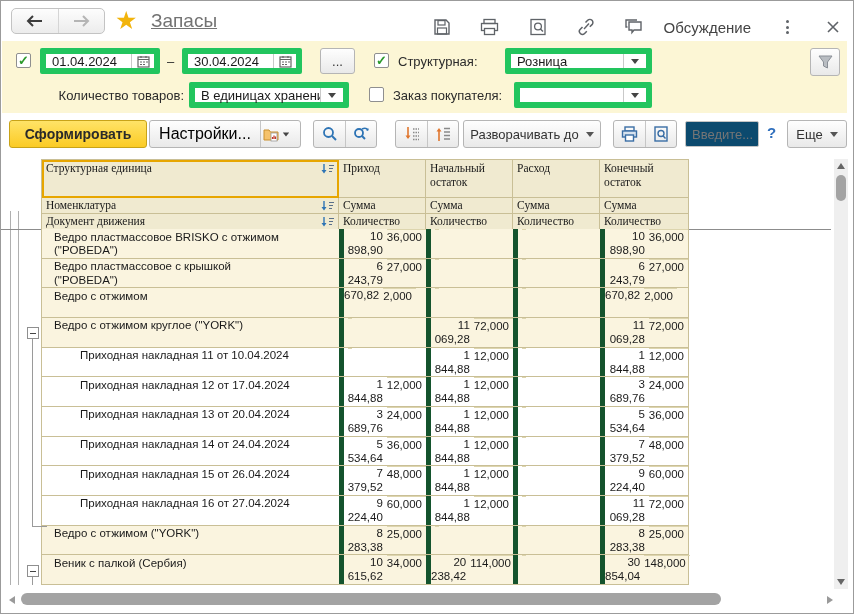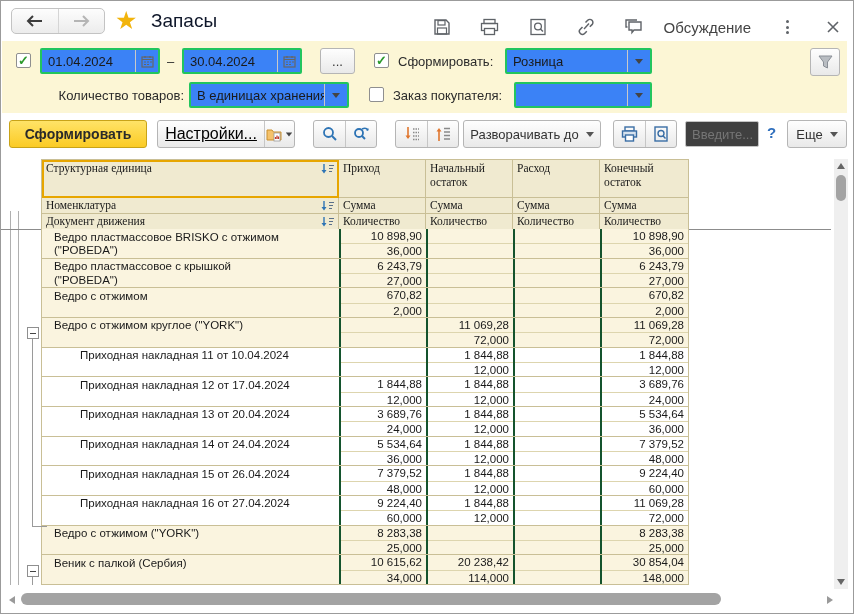--- a/index.html
+++ b/index.html
@@ -5,67 +5,67 @@
   * { margin:0; padding:0; box-sizing:border-box; }
   html,body { width:854px; height:614px; background:#fff; font-family:"Liberation Sans", sans-serif; }
   #window { position:relative; width:854px; height:614px; border:1px solid #9b9b9b; background:#fff; overflow:hidden; }
 
   
   #titlebar { position:absolute; left:0; top:0; width:100%; height:40px; background:#fff; }
   .navgroup { position:absolute; left:10px; top:7px; width:94px; height:26px; border:1px solid #c3c3c3; border-radius:5px; background:linear-gradient(#fdfdfd,#ececec); display:flex; }
   .navbtn { flex:1; display:flex; align-items:center; justify-content:center; font-size:15px; }
   .navbtn.back { border-right:1px solid #d5d5d5; }
   .star { position:absolute; left:114px; top:5px; font-size:25px; color:#f2b40c; }
-  .pagetitle { position:absolute; left:150px; top:9px; font-size:19px; color:#0f172a; }
+  .pagetitle { position:absolute; left:150px; top:9px; font-size:19px; color:#737373;text-decoration:underline; }
   .tb-icons { position:absolute; right:10px; top:0; height:52px; display:flex; align-items:center; gap:28px; }
   .tbi { width:20px; height:20px; display:flex; align-items:center; justify-content:center; }
   .disc-label { font-size:15px; color:#444; margin-left:-8px; }
   .kebab { display:flex; flex-direction:column; gap:2.5px; align-items:center; width:16px; }
   .kebab i { width:3px; height:3px; border-radius:50%; background:#5f6368; }
 
   
   #filterpanel { position:absolute; left:1px; top:40px; width:845px; height:72px; background:#fcf6d5; }
   .chk { width:15px; height:15px; background:#fff; border:1px solid #8f8f8f; border-radius:2px; position:absolute; font-size:13px; line-height:13px; text-align:center; color:#2c9a2c; font-weight:bold; }
-  .field { position:absolute; height:26px; background:#3b82f6; border:2px solid #22c55e; border-radius:2px; font-size:13px; color:#1a1a1a; display:flex; align-items:center; }
+  .field { position:absolute; height:26px; background:#ffffff; border:6px solid #22c55e; border-radius:2px; font-size:13px; color:#1a1a1a; display:flex; align-items:center; }
   .field input { border:0; outline:0; flex:1; min-width:0; font:13px "Liberation Sans",sans-serif; padding:0 0 0 6px; color:#1a1a1a; background:transparent; }
   .field .tail { width:23px; height:100%; border-left:1px solid #c9c9c9; display:flex; align-items:center; justify-content:center; }
   .tri-down { width:0; height:0; border-left:4px solid transparent; border-right:4px solid transparent; border-top:5px solid #444; }
   .flabel { position:absolute; font-size:13px; color:#2b2b2b; }
   .selecttext { flex:1; padding-left:6px; white-space:nowrap; overflow:hidden; }
   .btn { background:linear-gradient(#fefefe,#e9e9e9); border:1px solid #b5b5b5; border-radius:3px; font-size:13px; color:#333; display:flex; align-items:center; justify-content:center; }
   .funnelbtn { position:absolute; left:808px; top:7px; width:30px; height:28px; }
 
   
   #toolbar { position:absolute; left:0; top:112px; width:100%; height:43px; background:#fff; }
   .genbtn { position:absolute; left:8px; top:7px; width:138px; height:28px; background:linear-gradient(#ffe367,#fbcb25); border:1px solid #c8a318; border-radius:3px; font-size:14px; font-weight:bold; color:#2a2a2a; display:flex; align-items:center; justify-content:center; }
   .btngroup { position:absolute; top:7px; height:28px; display:flex; border:1px solid #b5b5b5; border-radius:3px; background:linear-gradient(#fefefe,#e9e9e9); overflow:hidden; }
   .seg { display:flex; align-items:center; justify-content:center; height:100%; }
   .seg + .seg { border-left:1px solid #c6c6c6; }
-  .tool-input { position:absolute; left:684px; top:8px; width:74px; height:26px; border:1px solid #c4c4c4; border-radius:2px; font:13px "Liberation Sans",sans-serif; color:#9a9a9a; padding-left:6px; background:#404040; }
+  .tool-input { position:absolute; left:684px; top:8px; width:74px; height:26px; border:1px solid #c4c4c4; border-radius:2px; font:13px "Liberation Sans",sans-serif; color:#9a9a9a; padding-left:6px; background:#0c4a6e; }
   .helpq { position:absolute; left:766px; top:11px; font-size:15px; font-weight:bold; color:#2f6fbd; }
   .ddarrow { width:0; height:0; border-left:4px solid transparent; border-right:4px solid transparent; border-top:5px solid #555; margin-left:7px; }
 
   
   #tablearea { position:absolute; left:0; top:158px; width:830px; height:448px; background:#fff; }
   .railline { position:absolute; width:1px; background:#b0b0b0; top:52px; height:374px; }
   .headerline { position:absolute; left:0; top:70px; width:830px; height:1px; background:#8c8c8c; }
   #thead { position:absolute; left:40px; top:0; width:648px; border-top:1px solid #c9bf96; border-left:1px solid #c9bf96;font-family:Liberation Serif, serif; }
   .hrow { display:grid; grid-template-columns:297px 87px 87px 87px 89px; }
   .hcell { background:#f0ead0; border-right:1px solid #c9bf96; border-bottom:1px solid #c9bf96; font-size:11.5px; color:#1a1a1a; padding:2px 3px 0 4px; line-height:13.5px; position:relative; }
   .hrow1 .hcell { height:38px; }
   .hrow2 .hcell, .hrow3 .hcell { height:16px; padding-top:1px; }
   .hcell.sel { outline:2px solid #e7a600; outline-offset:-2px; z-index:2; }
   .sorticon { position:absolute; right:3px; top:3px; }
   #tbody { position:absolute; left:40px; top:70px; width:648px; }
   .trow { display:grid; grid-template-columns:297px 87px 87px 87px 89px; height:29.66px; border-bottom:1px solid #c9bf96; border-left:1px solid #c9bf96; }
   .trow.item { background:#faf4df; }
   .trow.doc { background:#ffffff; }
   .cname { font-size:11.5px; line-height:13.5px; color:#1a1a1a; padding:1.5px 46px 0 12px; overflow:hidden; }
   .doc .cname { padding-left:38px; }
-  .cnum { border-left:2px solid #14532d; display:flex; flex-direction:column; }
+  .cnum { border-left:5px solid #14532d; display:flex; }
   .cnum:last-child { border-right:1px solid #c9bf96; }
   .sub { height:14.33px; line-height:14px; font-size:11.5px; color:#1a1a1a; text-align:right; padding-right:4px; }
   .sub.qty { border-top:1px solid #ddd5ae; }
   .treebox { position:absolute; width:12px; height:12px; background:#fff; border:1px solid #8f8f8f; z-index:3; }
   .treebox i { position:absolute; left:2px; right:2px; top:5px; height:1px; background:#444; display:block; }
   .treeline { position:absolute; width:1px; background:#9a9a9a; }
   .treestub { position:absolute; height:1px; background:#9a9a9a; }
 
   
   #vscroll { position:absolute; left:833px; top:158px; width:14px; height:430px; background:#efefef; }
@@ -169,21 +169,21 @@
             <rect x="1" y="2" width="11" height="10" fill="none" stroke="#666" stroke-width="1.2"></rect>
             <path d="M1 4.5 H12" stroke="#666" stroke-width="1"></path>
             <path d="M4 1 V3 M9 1 V3" stroke="#666" stroke-width="1.2"></path>
             <path d="M3 7 H5 M6 7 H8 M9 7 H11 M3 9.5 H5 M6 9.5 H8" stroke="#666" stroke-width="1"></path>
           </svg>
       </span>
     </div>
     <div class="btn" style="position:absolute; left:318px; top:7px; width:35px; height:26px;">...</div>
 
     <span class="chk" style="left:372px; top:12px;">✓</span>
-    <span class="flabel" style="left:396px; top:13px;">Сформировать:</span>
+    <span class="flabel" style="left:396px; top:13px;">Структурная:</span>
     <div class="field" style="left:503px; top:7px; width:147px;gap:33px;">
       <span class="selecttext">Розница</span>
       <span class="tail">
           <span class="tri-down"></span>
         </span>
     </div>
     <div class="btn funnelbtn">
       <svg width="15" height="14" viewBox="0 0 15 14">
           <path d="M1 1 H14 L9.5 7 V13 L5.5 11 V7 Z" fill="#b9bdc2" stroke="#8a8f96" stroke-width="1"></path>
         </svg>
@@ -202,21 +202,21 @@
       <span class="selecttext"></span>
       <span class="tail">
           <span class="tri-down"></span>
         </span>
     </div>
   </div>
 
   <div id="toolbar">
     <div class="genbtn">Сформировать</div>
 
-    <div class="btngroup" style="left:156px; width:138px;text-decoration:underline;">
+    <div class="btngroup" style="left:148px; width:152px;">
       <div class="seg" style="width:110px;">Настройки...</div>
       <div class="seg" style="width:31px;">
         <svg width="16" height="15" viewBox="0 0 16 15">
             <path d="M1 3 h5 l1.5 2 H15 v8 H1 Z" fill="#f5c26b" stroke="#c98f2f" stroke-width="1"></path>
             <rect x="8" y="6" width="6" height="8" fill="#fff" stroke="#999" stroke-width="0.8"></rect>
             <path d="M9.5 12 v-2 M11 12 v-3.5 M12.5 12 v-2.5" stroke="#c0392b" stroke-width="1.2"></path>
           </svg>
         <span class="tri-down" style="margin-left:3px; transform:scale(0.8);"></span>
       </div>
     </div>

